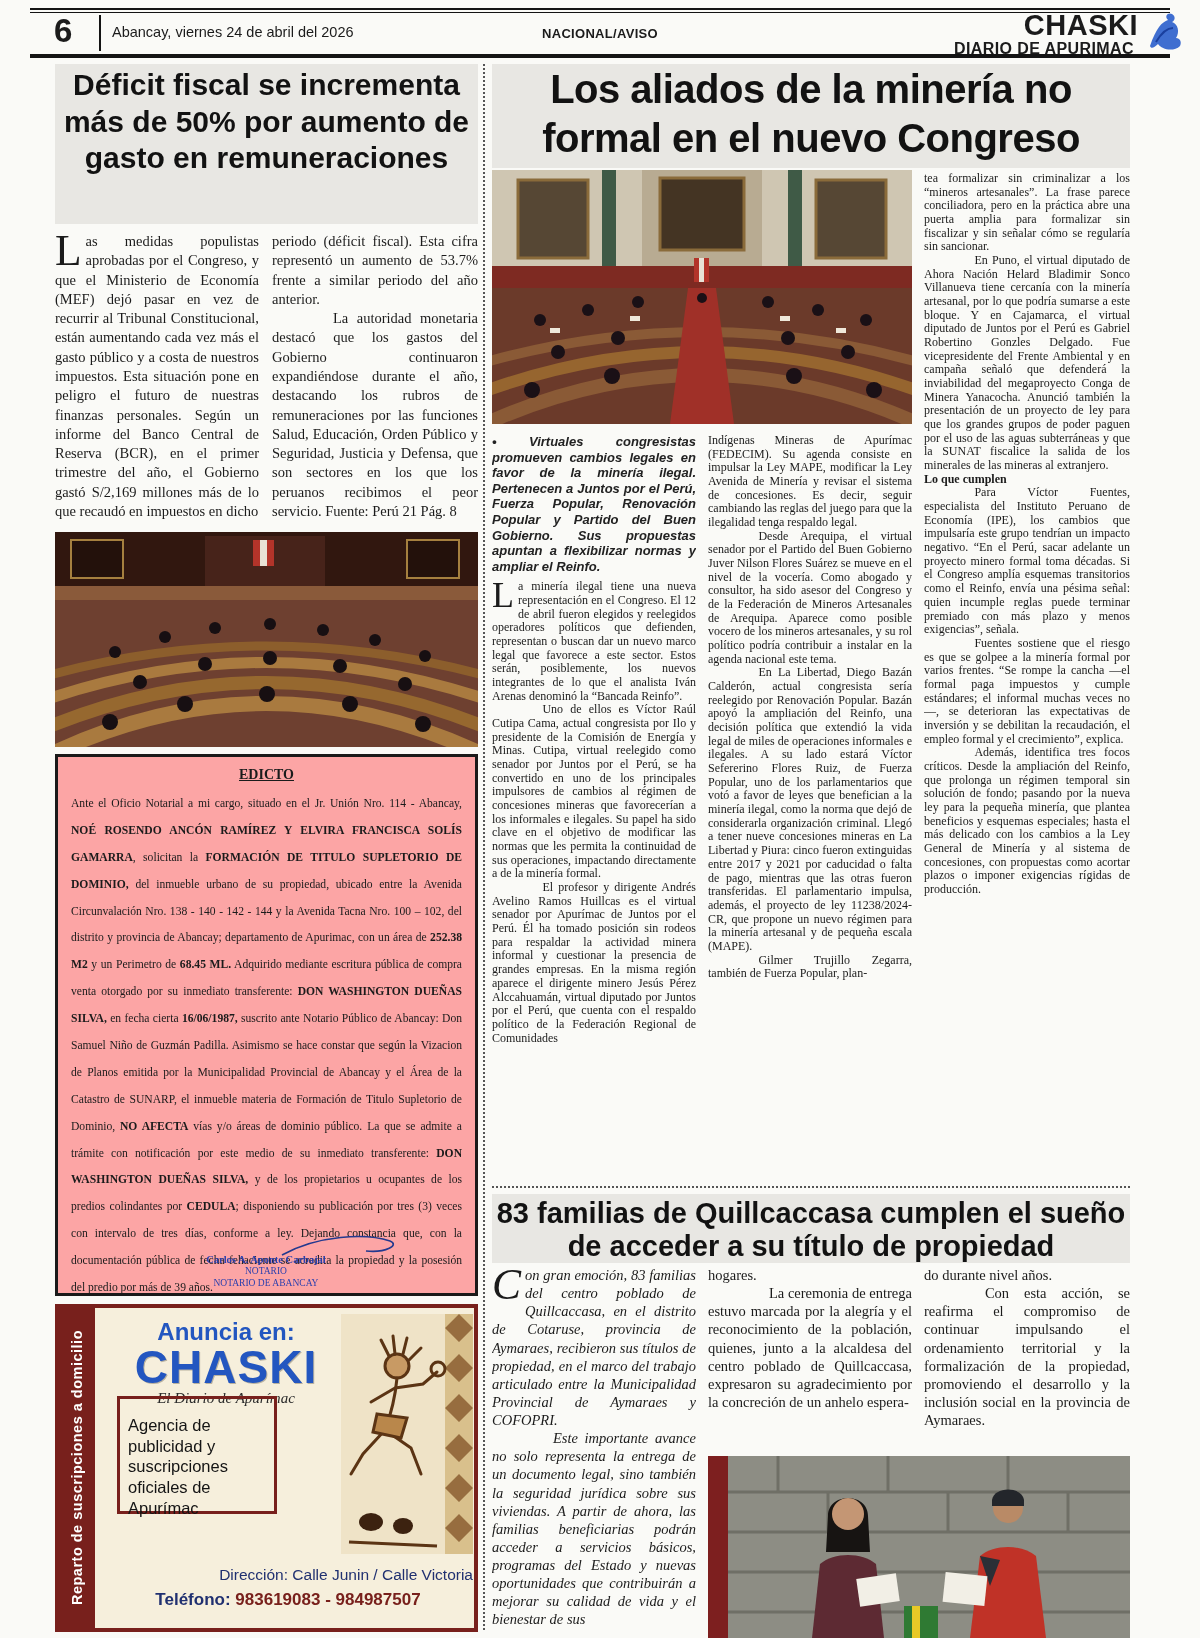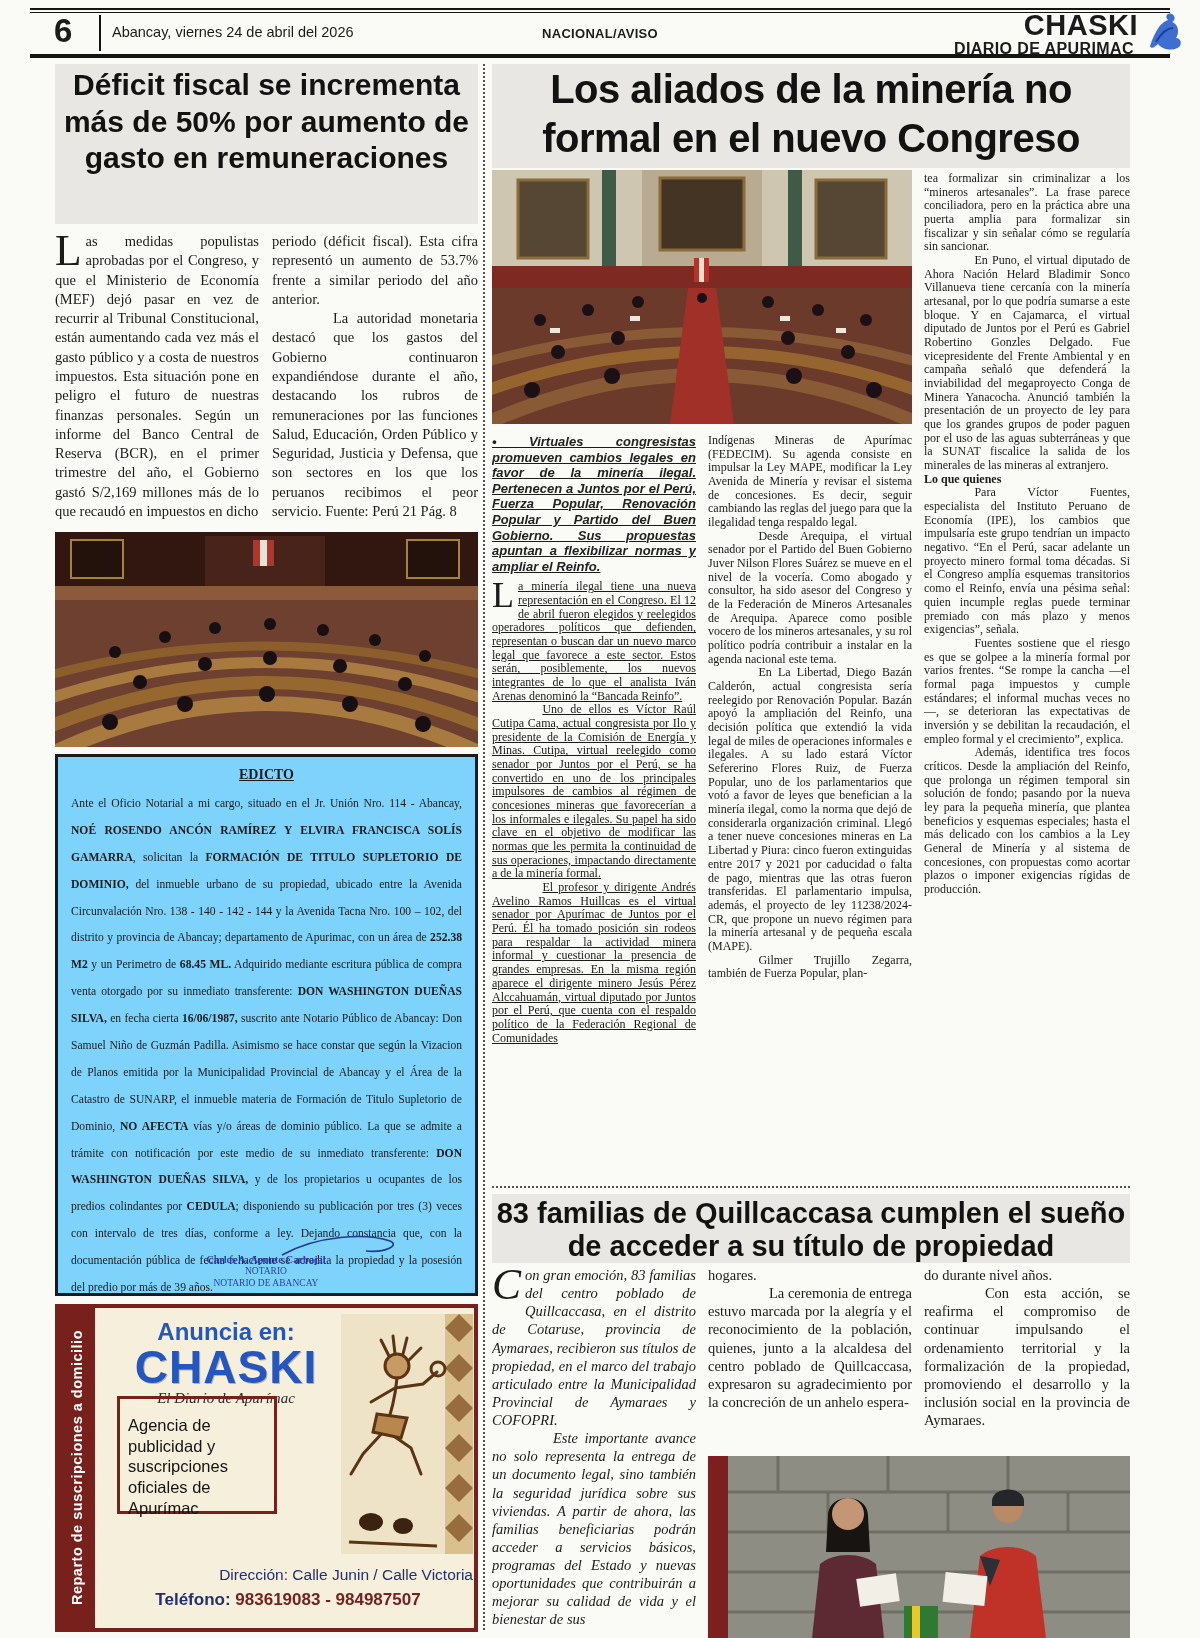--- a/index.html
+++ b/index.html
@@ -32,21 +32,21 @@
   .dc::first-letter{float:left;font-size:3em;line-height:.82;padding:1px 4px 0 0;}
   .caption{font-family:"Liberation Sans",sans-serif;font-style:italic;font-weight:bold;
            font-size:13px;line-height:1.2;color:#222;text-align:justify;margin-bottom:6px;}
   .subhead{font-weight:600;}
 
   
   .vdot{border-left:2px dotted #555;}
   .hdot{border-top:2px dotted #555;}
 
   
-  .edicto{border:3px solid #1a1a1a;background:#7dd3fc;padding:8px 13px 0 13px;box-sizing:border-box;}
+  .edicto{border:3px solid #1a1a1a;background:#fca5a5;padding:8px 13px 0 13px;box-sizing:border-box;}
   .edicto-title{text-align:center;font-weight:bold;text-decoration:underline;font-size:14px;margin:2px 0 8px 0;}
   .edicto-body{font-size:11.6px;line-height:2.32;text-align:justify;}
   .edicto-date{text-align:center;font-size:12px;margin-top:26px;}
   .stamp{color:#2b3fae;text-align:center;font-size:9.5px;line-height:1.25;filter:blur(.4px);}
   .stamp .l1{font-weight:bold;font-size:10.5px;}
 
   
   .ad{border:4px solid #78201c;background:#f6efdc;box-sizing:border-box;overflow:hidden;}
   .ad-strip{position:absolute;left:0;top:0;bottom:0;width:36px;background:#78201c;color:#fff;
             display:flex;align-items:center;justify-content:center;}
@@ -235,38 +235,38 @@
       </g>
       <g fill="#efe8da">
         <rect x="58" y="158" width="10" height="5"></rect>
           <rect x="138" y="146" width="10" height="5"></rect>
         <rect x="288" y="146" width="10" height="5"></rect>
           <rect x="344" y="158" width="10" height="5"></rect>
       </g>
     </svg>
   </div>
 
-  <div class="abs body-col t-right" style="left:492px;top:434px;width:204px;height:750px;text-decoration:underline;">
+  <div class="abs body-col t-right" style="left:492px;top:434px;width:204px;height:750px;">
     <div class="caption">• Virtuales congresistas promueven cambios legales en favor de la minería ilegal. Pertenecen a Juntos por el Perú, Fuerza Popular, Renovación Popular y Partido del Buen Gobierno. Sus propuestas apuntan a flexibilizar normas y ampliar el Reinfo.</div>
     <p class="dc">La minería ilegal tiene una nueva representación en el Congreso. El 12 de abril fueron elegidos y reelegidos operadores políticos que defienden, representan o buscan dar un nuevo marco legal que favorece a este sector. Estos serán, posiblemente, los nuevos integrantes de lo que el analista Iván Arenas denominó la “Bancada Reinfo”.</p>
     <p class="ind">Uno de ellos es Víctor Raúl Cutipa Cama, actual congresista por Ilo y presidente de la Comisión de Energía y Minas. Cutipa, virtual reelegido como senador por Juntos por el Perú, se ha convertido en uno de los principales impulsores de cambios al régimen de concesiones mineras que favorecerían a los informales e ilegales. Su papel ha sido clave en el objetivo de modificar las normas que les permita la continuidad de sus operaciones, impactando directamente a de la minería formal.</p>
     <p class="ind">El profesor y dirigente Andrés Avelino Ramos Huillcas es el virtual senador por Apurímac de Juntos por el Perú. Él ha tomado posición sin rodeos para respaldar la actividad minera informal y cuestionar la presencia de grandes empresas. En la misma región aparece el dirigente minero Jesús Pérez Alccahuamán, virtual diputado por Juntos por el Perú, que cuenta con el respaldo político de la Federación Regional de Comunidades</p>
   </div>
 
   <div class="abs body-col t-right" style="left:708px;top:434px;width:204px;height:750px;">
     <p>Indígenas Mineras de Apurímac (FEDECIM). Su agenda consiste en impulsar la Ley MAPE, modificar la Ley Avenida de Minería y revisar el sistema de concesiones. Es decir, seguir cambiando las reglas del juego para que la ilegalidad tenga respaldo legal.</p>
     <p class="ind">Desde Arequipa, el virtual senador por el Partido del Buen Gobierno Juver Nilson Flores Suárez se mueve en el nivel de la vocería. Como abogado y consultor, ha sido asesor del Congreso y de la Federación de Mineros Artesanales de Arequipa. Aparece como posible vocero de los mineros artesanales, y su rol político podría contribuir a instalar en la agenda nacional este tema.</p>
     <p class="ind">En La Libertad, Diego Bazán Calderón, actual congresista sería reelegido por Renovación Popular. Bazán apoyó la ampliación del Reinfo, una decisión política que extendió la vida legal de miles de operaciones informales e ilegales. A su lado estará Víctor Sefererino Flores Ruiz, de Fuerza Popular, uno de los parlamentarios que votó a favor de leyes que benefician a la minería ilegal, como la norma que dejó de considerarla organización criminal. Llegó a tener nueve concesiones mineras en La Libertad y Piura: cinco fueron extinguidas entre 2017 y 2021 por caducidad o falta de pago, mientras que las otras fueron transferidas. El parlamentario impulsa, además, el proyecto de ley 11238/2024-CR, que propone un nuevo régimen para la minería artesanal y de pequeña escala (MAPE).</p>
     <p class="ind">Gilmer Trujillo Zegarra, también de Fuerza Popular, plan-</p>
   </div>
 
   <div class="abs body-col t-right" style="left:924px;top:172px;width:206px;height:1012px;">
     <p>tea formalizar sin criminalizar a los “mineros artesanales”. La frase parece conciliadora, pero en la práctica abre una puerta amplia para formalizar sin fiscalizar y sin señalar cómo se regularía sin sancionar.</p>
     <p class="ind">En Puno, el virtual diputado de Ahora Nación Helard Bladimir Sonco Villanueva tiene cercanía con la minería artesanal, por lo que podría sumarse a este bloque. Y en Cajamarca, el virtual diputado de Juntos por el Perú es Gabriel Robertino Gonzles Delgado. Fue vicepresidente del Frente Ambiental y en campaña señaló que defenderá la inviabilidad del megaproyecto Conga de Minera Yanacocha. Anunció también la presentación de un proyecto de ley para que los grandes grupos de poder paguen por el uso de las aguas subterráneas y que la SUNAT fiscalice la salida de los minerales de las mineras al extranjero.</p>
-    <p class="subhead">Lo que quienes</p>
+    <p class="subhead">Lo que cumplen</p>
     <p class="ind">Para Víctor Fuentes, especialista del Instituto Peruano de Economía (IPE), los cambios que impulsaría este grupo tendrían un impacto negativo. “En el Perú, sacar adelante un proyecto minero formal toma décadas. Si el Congreso amplía esquemas transitorios como el Reinfo, envía una pésima señal: quien incumple reglas puede terminar premiado con más plazo y menos exigencias”, señala.</p>
     <p class="ind">Fuentes sostiene que el riesgo es que se golpee a la minería formal por varios frentes. “Se rompe la cancha —el formal paga impuestos y cumple estándares; el informal muchas veces no—, se deterioran las expectativas de inversión y se debilitan la recaudación, el empleo formal y el crecimiento”, explica.</p>
     <p class="ind">Además, identifica tres focos críticos. Desde la ampliación del Reinfo, que prolonga un régimen temporal sin solución de fondo; pasando por la nueva ley para la pequeña minería, que plantea beneficios y esquemas especiales; hasta el más delicado con los cambios a la Ley General de Minería y al sistema de concesiones, con propuestas como acortar plazos o imponer exigencias rígidas de producción.</p>
   </div>
 
   <div class="abs hl-band hl-bottom" style="left:492px;top:1194px;width:638px;height:66px;">83 familias de Quillcaccasa cumplen el sueño de acceder a su título de propiedad</div>
 
   <div class="abs body-col t-bottom" style="left:492px;top:1266px;width:204px;height:372px;font-style:italic;">
     <p class="dc">Con gran emoción, 83 familias del centro poblado de Quillcaccasa, en el distrito de Cotaruse, provincia de Aymaraes, recibieron sus títulos de propiedad, en el marco del trabajo articulado entre la Municipalidad Provincial de Aymaraes y COFOPRI.</p>
     <p class="ind">Este importante avance no solo representa la entrega de un documento legal, sino también la seguridad jurídica sobre sus viviendas. A partir de ahora, las familias beneficiarias podrán acceder a servicios básicos, programas del Estado y nuevas oportunidades que contribuirán a mejorar su calidad de vida y el bienestar de sus</p>

